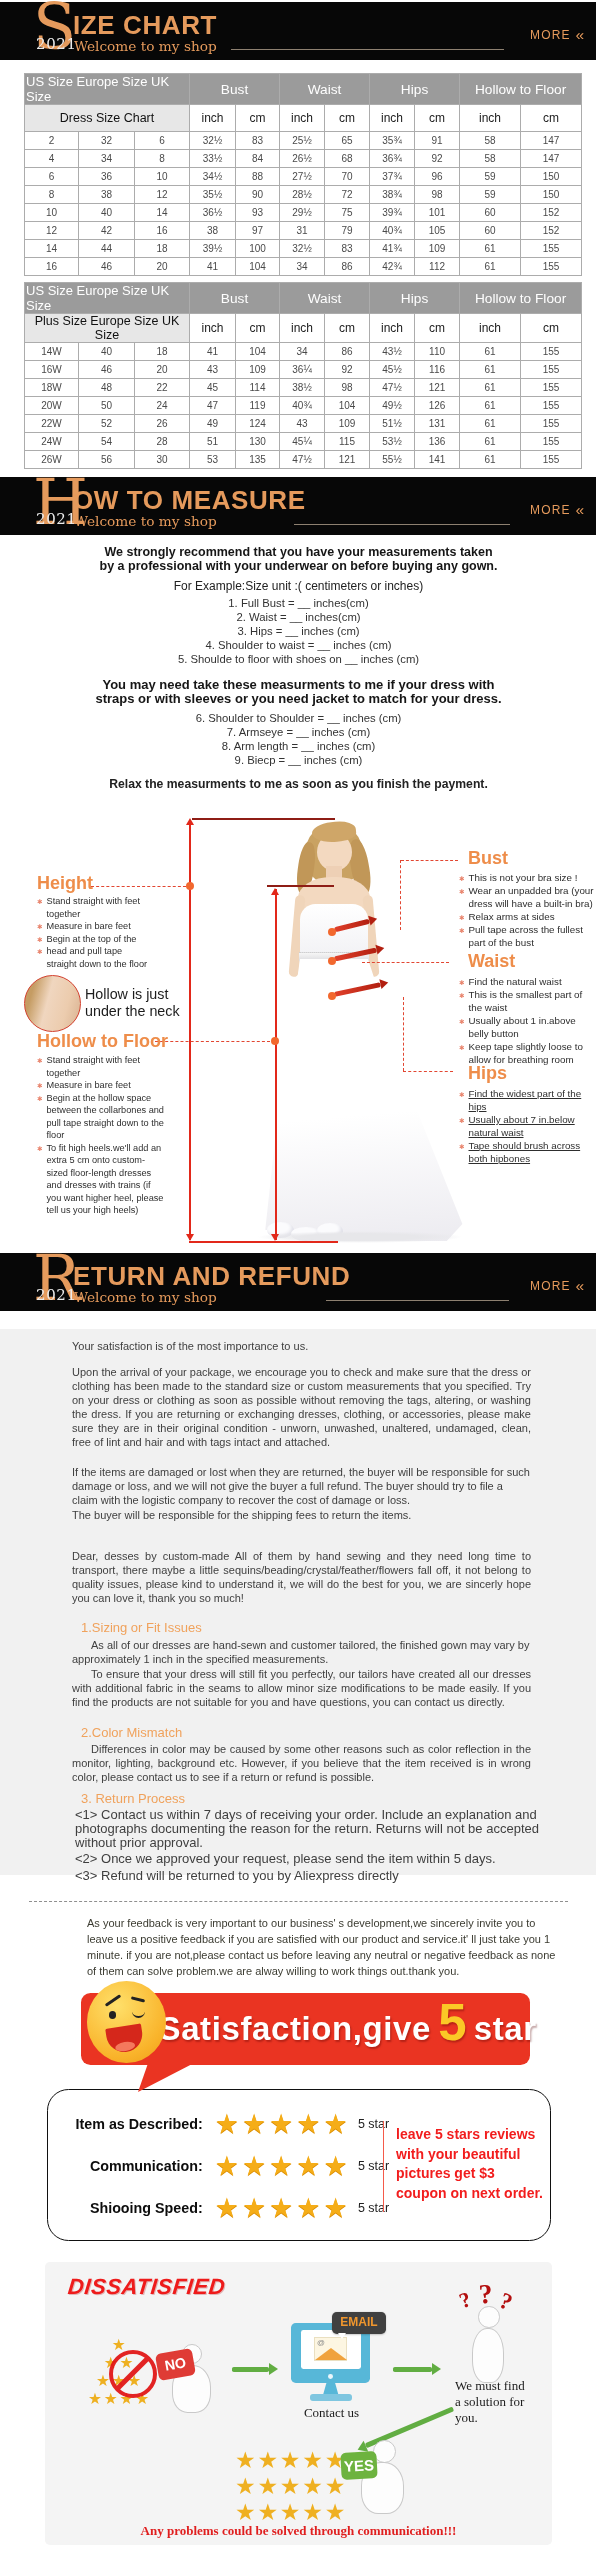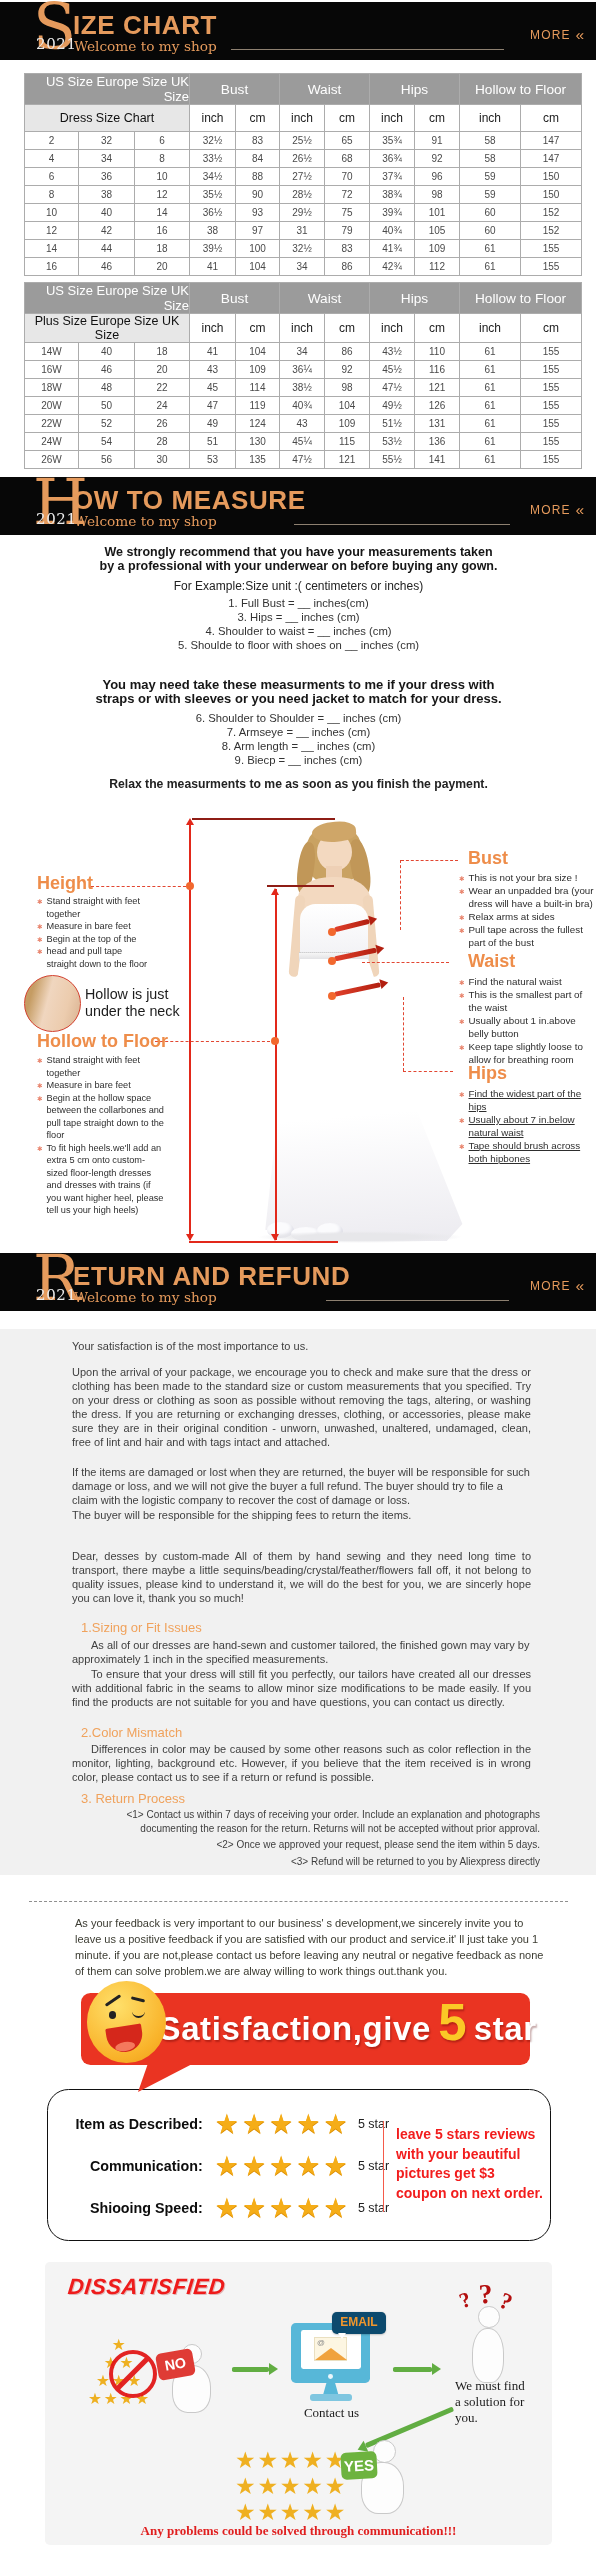--- a/index.html
+++ b/index.html
@@ -13,21 +13,21 @@
   .band .btitle { position:absolute; left:73px; top:7.8px; font-size:26px; font-weight:bold; letter-spacing:0.6px; white-space:nowrap; }
   .band .bsub { position:absolute; left:74px; top:36px; font-family:"DejaVu Serif", serif; font-size:13.7px; }
   .band .rule { position:absolute; top:47px; height:0.6px; background:#8d8070; }
   .band .more { position:absolute; right:13px; top:24px; font-size:12px; letter-spacing:1.2px; color:#e59a5c; cursor:pointer; }
   .band .more .chev { font-size:15.5px; letter-spacing:0; vertical-align:-1.2px; }
 
   
   table.sizes { position:absolute; left:24px; width:558px; border-collapse:collapse; table-layout:fixed; background:#fff; }
   table.sizes th, table.sizes td { border:0.6px solid #acacac; text-align:center; font-weight:normal; }
   tr.gh th { background:#9b9b9b; color:#fff; font-size:13.7px; height:27.4px; }
-  tr.gh th.gh-left { text-align:right; padding-left:9px; font-size:13px; }
+  tr.gh th.gh-left { text-align:left; padding-left:1px; font-size:13px; }
   tr.sh th { background:#fff; color:#222; font-size:12px; height:27px; }
   tr.sh th.sh-label { background:#e7e7e7; font-size:12.5px; color:#111; }
   table.sizes tbody td { height:18px; font-size:10px; color:#4a4a4a; }
 
   
   .ctext { position:absolute; left:0; width:597px; text-align:center; color:#161616; }
   .m-intro { font-weight:bold; font-size:12.5px; line-height:14.3px; }
   .m-example { font-size:12px; color:#222; }
   .m-list { list-style:none; font-size:11.3px; color:#333; line-height:14px; }
   .m-note { font-weight:bold; font-size:13px; line-height:14.3px; }
@@ -54,26 +54,26 @@
       border:1.2px solid #d2402e; z-index:6;
       background:linear-gradient(105deg,#c59c63 16%,#f0d6bf 42%,#ecccae 72%,#d8b190 100%); }
   .hollow-note { position:absolute; left:85px; top:986px; width:110px; font-size:14.3px; line-height:16.7px; color:#1c1c1c; z-index:6; }
 
   
   .rr-panel { position:absolute; left:0; top:1329px; width:597px; height:546px; background:#f1f1f1; }
   .rp { position:absolute; left:72px; width:459px; font-size:11px; color:#3f3f3f; line-height:14px; }
   .rp.just { text-align:justify; }
   .rp.ind { text-indent:19px; }
   .rh { position:absolute; left:81px; font-size:13px; color:#f0a25c; font-weight:normal; }
-  .steps { position:absolute; left:75px; width:465px; list-style:none; font-size:10px; color:#3f3f3f; line-height:14px;text-align:right; }
+  .steps { position:absolute; left:75px; width:465px; list-style:none; font-size:13px; color:#3f3f3f; line-height:14px; }
   .steps li { margin-bottom:2.4px; }
 
   
   .dashed-div { position:absolute; left:29px; top:1901px; width:539px; border-top:1.2px dashed #8f8f8f; }
-  .fb-intro { position:absolute; left:75px; top:1915px; width:471px; font-size:11px; line-height:16px; color:#3c3c32; }
+  .fb-intro { position:absolute; left:87px; top:1915px; width:471px; font-size:11px; line-height:16px; color:#3c3c32; }
   .banner { position:absolute; left:81px; top:1993px; width:449px; height:72px; background:#ea3422; border-radius:9.5px; z-index:2; }
   .banner-tail { position:absolute; left:138px; top:2061px; width:60px; height:31px; background:#ea3422;
       clip-path:polygon(0 100%, 18% 0, 100% 0); z-index:1; }
   .banner-text { position:absolute; left:89px; right:4.8px; top:7.2px; display:flex; justify-content:center; align-items:baseline; gap:7.2px; }
   .banner-word { color:#fff; font-size:33px; font-weight:bold; text-shadow:1.2px 1.8px 1.8px rgba(90,0,0,.35); letter-spacing:0.6px; }
   .banner-five { color:#fbc926; font-size:51px; font-weight:bold; text-shadow:1.2px 1.8px 1.8px rgba(90,0,0,.35); line-height:.9; }
   .emoji { position:absolute; left:87px; top:1981px; width:79px; height:82px; border-radius:50%; z-index:3;
       background:radial-gradient(circle at 38% 30%, #ffe06a, #f9b32a 68%, #ec9c17); }
   .emoji .brow-l { position:absolute; left:16.7px; top:18px; width:18px; height:3px; background:#222; border-radius:1.8px; transform:rotate(-34deg); }
   .emoji .brow-r { position:absolute; left:44px; top:16.7px; width:14.3px; height:3px; background:#222; border-radius:1.8px; transform:rotate(14deg); }
@@ -103,21 +103,21 @@
   .sign { position:absolute; color:#fff; font-weight:bold; text-align:center; border-radius:5.4px; }
   .sign.no { left:112px; top:89px; width:37px; height:27.4px; background:#df3b35; font-size:14.3px; line-height:27.4px; transform:rotate(-10deg); }
   .sign.yes { left:296px; top:190px; width:36px; height:27.4px; background:#6db33f; font-size:15px; line-height:27.4px; transform:rotate(-3deg); }
   .garrow { position:absolute; height:4.8px; background:#61ad42; border-radius:1.8px; }
   .garrow::after { content:""; position:absolute; right:-9px; top:-4.2px; border-left:9.5px solid #61ad42; border-top:6.6px solid transparent; border-bottom:6.6px solid transparent; }
   .monitor { position:absolute; left:246px; top:61px; width:79px; height:60px; background:#57b7d8; border-radius:4.8px; }
   .screen { position:absolute; left:9.5px; top:7.2px; width:60px; height:39px; background:#fff; border-radius:2.4px; }
   .env { position:absolute; left:23px; top:14.3px; width:33px; height:24px; background:#fdf6e2; border:0.6px solid #eadfc0; }
   .env::after { content:""; position:absolute; left:0; bottom:0; border-left:16px solid transparent; border-right:16px solid transparent; border-bottom:12px solid #f0a23c; }
   .env .at { position:absolute; left:2.4px; top:0px; font-size:7.8px; color:#8a8a8a; }
-  .bubble { position:absolute; left:287px; top:50px; width:54px; height:21.5px; background:#0c4a6e; border-radius:4.8px;
+  .bubble { position:absolute; left:287px; top:50px; width:54px; height:21.5px; background:#404040; border-radius:4.8px;
       box-shadow:0 0.6px 1.8px rgba(0,0,0,.2); color:#f0962d; font-weight:bold; font-size:12px; text-align:center; line-height:21.5px; }
   .bubble::after { content:""; position:absolute; left:6px; bottom:-5.4px; border-left:4.8px solid transparent; border-right:4.8px solid transparent; border-top:6px solid #fff; }
   .stand { position:absolute; left:278px; top:121px; width:15.5px; height:12px; background:#57b7d8; clip-path:polygon(22% 0,78% 0,100% 100%,0 100%); }
   .base { position:absolute; left:265px; top:132px; width:42px; height:6.6px; background:#7fc6e0; border-radius:3px; }
   .cam { position:absolute; left:283px; top:112px; width:4.8px; height:4.8px; background:#eaf6fb; border-radius:50%; }
   .serif-label { position:absolute; font-family:"Liberation Serif", serif; color:#1c1c1c; }
   .qmark { position:absolute; font-family:"Liberation Serif", serif; font-weight:bold; color:#b30f0f; }
   .stargrid { position:absolute; left:190px; top:185px; width:110px; text-align:center; color:#efb021; font-size:23px; line-height:26px; letter-spacing:1.8px; }
   .dis-bottom { position:absolute; left:0; top:261px; width:100%; text-align:center; font-family:"Liberation Serif", serif;
       font-weight:bold; font-size:13px; color:#e01f1f; }
@@ -421,20 +421,21 @@
     <span class="more"><span>MORE</span> <span class="chev">«</span></span>
   </div>
 
   <div class="ctext m-intro" style="top:545px;">
       <div style="width:406px;margin:0 auto;">We strongly recommend that you have your measurements taken by a professional with your underwear on before buying any gown.</div>
     </div>
   <div class="ctext m-example" style="top:579px;">For Example:Size  unit :( centimeters or inches)</div>
   <ul class="ctext m-list" style="top:596px;">
 
   <li>1. Full Bust = __ inches(cm)</li>
+      <li>2. Waist = __ inches(cm)</li>
       <li>3. Hips = __ inches (cm)</li>
       <li>4. Shoulder to waist = __ inches (cm)</li>
       <li>5. Shoulde to floor with shoes on __ inches (cm)</li>
     </ul>
   <div class="ctext m-note" style="top:678px;">
       <div style="width:418px;margin:0 auto;">You may need take these measurments to me if your dress with straps or with sleeves or you need jacket to match for your dress.</div>
     </div>
   <ul class="ctext m-list" style="top:711px;">
 
   <li>6. Shoulder to Shoulder = __ inches (cm)</li>

